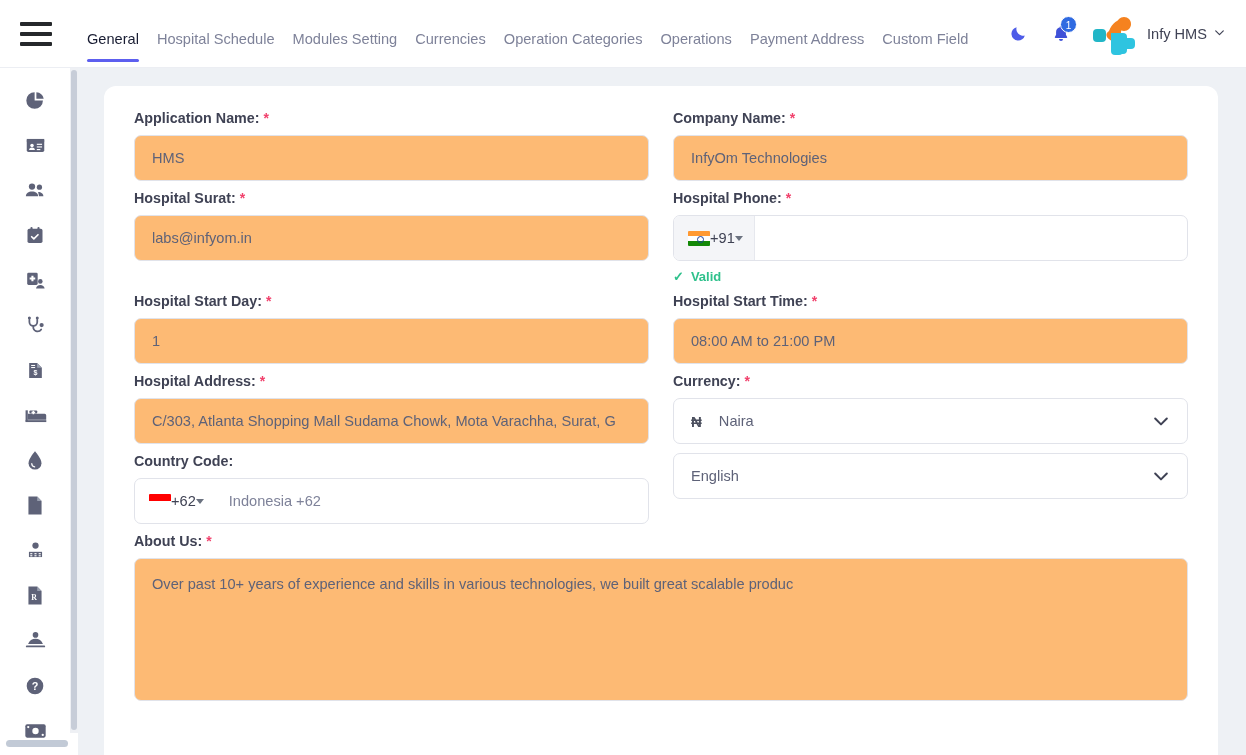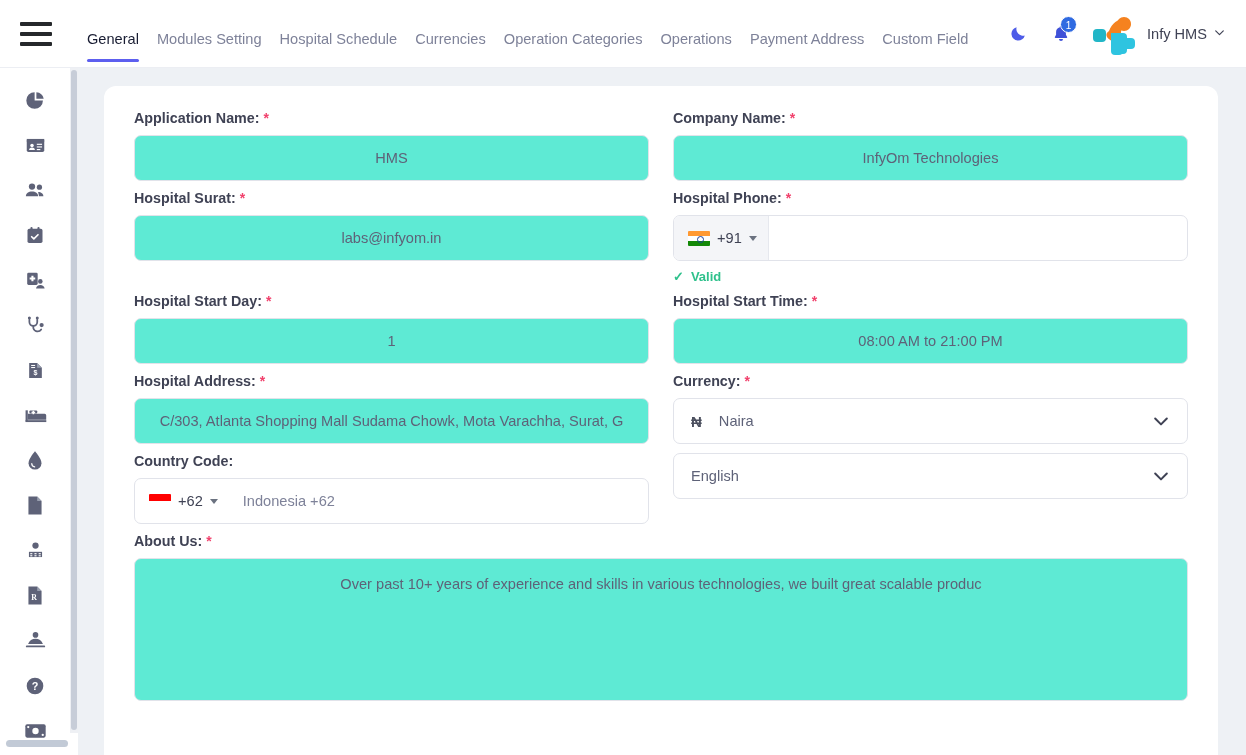--- a/index.html
+++ b/index.html
@@ -115,27 +115,27 @@
   .fl {
     display: block;
     font-size: 14.3px; font-weight: bold; color: #3f4254;
     margin-bottom: 9px;
   }
   .req { color: #f1416c; font-size: 14px; font-weight: bold; }
 
   .fctl {
     width: 100%; height: 46px;
     border: 1px solid #e1e3ea; border-radius: 7px;
-    background: #5eead4;
+    background: #fdba74;
     font-family: "Liberation Sans", sans-serif;
     font-size: 14.6px; color: #5e6278;
     padding: 0 17px;
     outline: none;
     display: flex; align-items: center;
-    overflow: hidden; white-space: nowrap; text-align: center;
+    overflow: hidden; white-space: nowrap;
   }
   input.fctl, textarea.fctl { display: block; }
   input.fctl::placeholder, textarea.fctl::placeholder { color: #7e8299; }
 
   
   .fselect {
     position: relative;
     width: 100%; height: 46px;
     border: 1px solid #e1e3ea; border-radius: 7px;
     background: #fff;
@@ -154,21 +154,21 @@
   
   .intl {
     position: relative;
     width: 100%; height: 46px;
     border: 1px solid #e1e3ea; border-radius: 7px;
     background: #fff;
     display: flex; align-items: stretch;
     overflow: hidden;
   }
   .intl-flagbox {
-    display: flex; align-items: center; gap: 7px;
+    display: flex; align-items: center; 
     padding: 0 11px 0 14px;
     cursor: pointer;
     flex: 0 0 auto;
   }
   .intl-flagbox.grey { background: #f4f5f8; border-right: 1px solid #e6e8ee; }
   .flag { width: 22px; height: 15px; border-radius: 1px; position: relative; overflow: hidden; flex: 0 0 auto; }
   
   .flag-in { background: linear-gradient(to bottom, #ff9933 0 33.33%, #ffffff 33.33% 66.66%, #138808 66.66% 100%); }
   .flag-in::after {
     content: ""; position: absolute; left: 50%; top: 50%;
@@ -210,22 +210,22 @@
   <div class="topbar">
 
     <div class="hamburger">
       <span></span>
       <span></span>
       <span></span>
     </div>
 
     <div class="navtabs">
       <div class="navtab active"><span>General</span></div>
+      <div class="navtab"><span>Hospital Schedule</span></div>
       <div class="navtab"><span>Modules Setting</span></div>
-      <div class="navtab"><span>Hospital Schedule</span></div>
       <div class="navtab"><span>Currencies</span></div>
       <div class="navtab"><span>Operation Categories</span></div>
       <div class="navtab"><span>Operations</span></div>
       <div class="navtab"><span>Payment Address</span></div>
       <div class="navtab"><span>Custom Field</span></div>
     </div>
 
     <div class="topbar-right">
 
       <div class="moon-btn">

